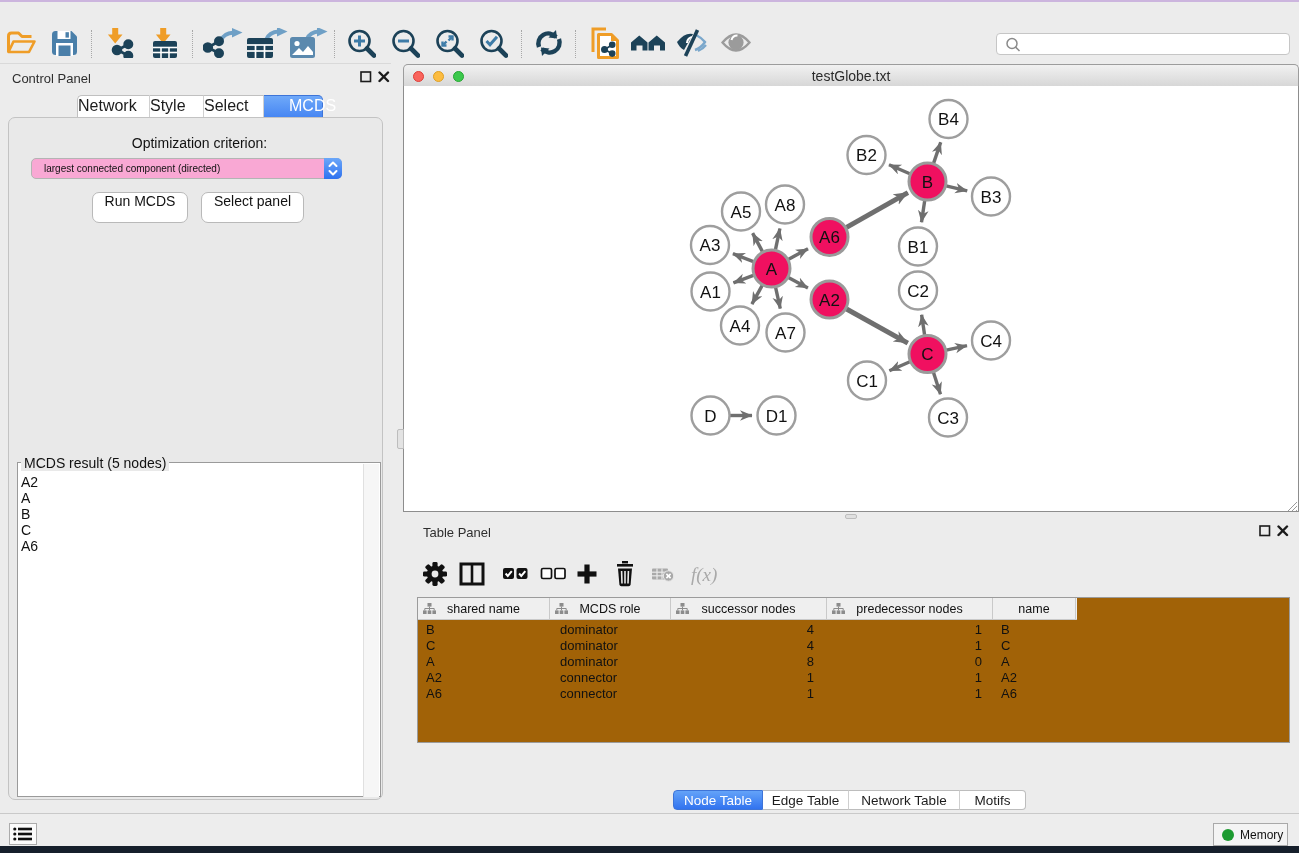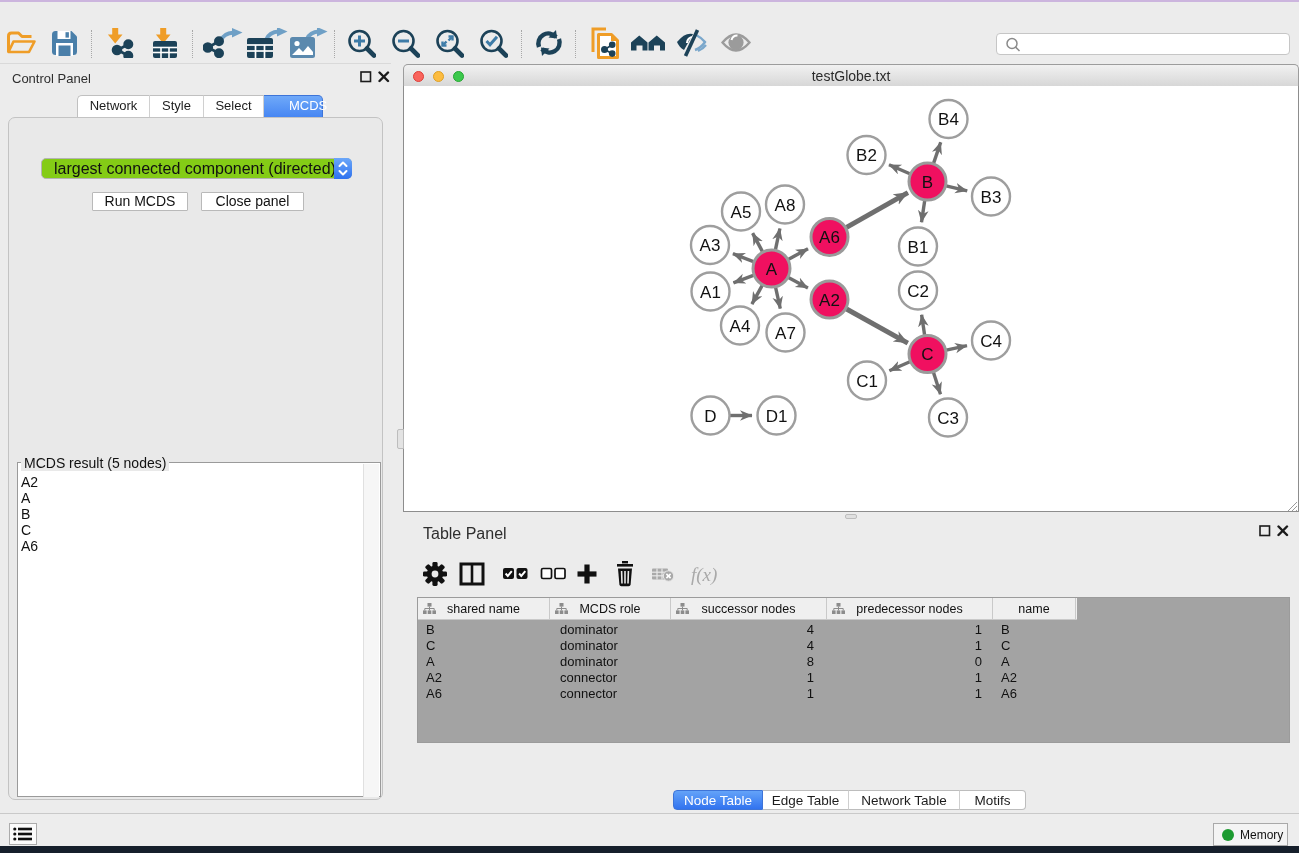--- a/index.html
+++ b/index.html
@@ -12,42 +12,42 @@
 #title{position:absolute;top:0;left:0;width:100%;text-align:center;font-size:14px;line-height:22px;color:#3b3b3b;}
 #toolbar{position:absolute;left:0;top:23px;width:1299px;height:40px;background:#ececec;}
 .sep{position:absolute;top:7px;height:28px;width:0;border-left:1px dotted #a8a8a8;}
 .ticon{position:absolute;top:29px;}
 #searchbox{position:absolute;left:996px;top:10px;width:294px;height:22px;background:#fff;border:1px solid #c6c6c6;border-radius:4px;}
 
 #cp-title{position:absolute;left:12px;top:71px;font-size:13px;color:#2e2e2e;}
 .paneltop{position:absolute;left:0;top:63px;width:391px;height:1px;background:#d9d9d9;}
 #cp-box{position:absolute;left:8px;top:117px;width:375px;height:683px;border:1px solid #c3c3c3;border-radius:7px;background:#e9e9e9;}
 .tabrow{position:absolute;display:flex;}
-.tab{height:32px;background:#fff;border-top:1px solid #c0c0c0;border-bottom:1px solid #c0c0c0;border-right:1px solid #d0d0d0;font-size:13px;color:#1c1c1c;text-align:center;line-height:20px;}
+.tab{height:32px;background:#fff;border-top:1px solid #c0c0c0;border-bottom:1px solid #c0c0c0;border-right:1px solid #d0d0d0;font-size:16px;color:#1c1c1c;text-align:left;line-height:20px;}
 .tab.first{border-left:1px solid #c0c0c0;border-radius:5px 0 0 5px;}
 .tab.last{border-right:1px solid #c0c0c0;border-radius:0 5px 5px 0;}
 .tab.sel{background:linear-gradient(#6fa9f9,#3577f0);color:#fff;border-color:#3d74d8;}
 #optlabel{position:absolute;left:8px;top:135px;width:383px;text-align:center;font-size:14px;color:#111;}
-#combo{position:absolute;left:41px;top:158px;width:311px;height:21px;background:#84cc16;border:1px solid #b4b4b4;border-radius:5px;font-size:16px;color:#111;line-height:19px;padding-left:12px;}
+#combo{position:absolute;left:31px;top:158px;width:311px;height:21px;background:#f9a8d4;border:1px solid #b4b4b4;border-radius:5px;font-size:10px;color:#111;line-height:19px;padding-left:12px;}
 #combo-btn{position:absolute;right:-1px;top:-1px;width:18px;height:21px;border-radius:0 5px 5px 0;background:linear-gradient(#6ba7f9,#2f72ef);}
-.btn{position:absolute;height:19px;background:#fff;border:1px solid #b9b9b9;border-radius:1px;font-size:14px;color:#111;text-align:center;line-height:17px;}
+.btn{position:absolute;height:31px;background:#fff;border:1px solid #b9b9b9;border-radius:7px;font-size:14px;color:#111;text-align:center;line-height:17px;}
 #mcds-box{position:absolute;left:17px;top:462px;width:364px;height:335px;background:#fff;border:1px solid #9a9a9a;}
 #mcds-label{position:absolute;left:21px;top:455px;background:#e9e9e9;padding:0 3px;font-size:14px;color:#111;}
 #mcds-list{position:absolute;left:21px;top:474px;font-size:14px;color:#111;line-height:16px;}
 #mcds-scroll{position:absolute;right:1px;top:1px;width:16px;height:333px;background:#f6f6f6;border-left:1px solid #e0e0e0;}
 
 #netwin{position:absolute;left:403px;top:64px;width:896px;height:450px;}
 #net-titlebar{position:absolute;left:0;top:0;width:896px;height:23px;background:linear-gradient(#f1f1f1,#d7d7d7);border:1px solid #9c9c9c;border-bottom:1px solid #a5a5a5;border-radius:5px 5px 0 0;}
 #net-title{position:absolute;width:100%;text-align:center;font-size:14px;line-height:22px;color:#2b2b2b;}
 .tl2{position:absolute;border-radius:50%;width:11px;height:11px;top:6px;}
 #canvas{position:absolute;left:0;top:22px;width:896px;height:426px;background:#fff;border:1px solid #8d8d8d;border-top:none;}
 
-#tp-title{position:absolute;left:423px;top:525px;font-size:16px;color:#2e2e2e;}
+#tp-title{position:absolute;left:423px;top:525px;font-size:13px;color:#2e2e2e;}
 #tp-toolbar{position:absolute;left:417px;top:556px;width:873px;height:36px;}
-#table{position:absolute;left:417px;top:597px;width:873px;height:146px;background:#a3a3a3;border:1px solid #9b9b9b;}
+#table{position:absolute;left:417px;top:597px;width:873px;height:146px;background:#a16207;border:1px solid #9b9b9b;}
 #thead{position:absolute;left:0;top:0;width:659px;height:22px;background:#efefef;border-bottom:1px solid #c9c9c9;font-size:12.5px;color:#111;}
 .th{position:absolute;top:0;height:22px;border-right:1px solid #c9c9c9;text-align:center;line-height:22px;}
 .th svg{position:absolute;left:5px;top:5px;margin:0!important;}
 .trow{position:absolute;font-size:13px;color:#111;height:16px;line-height:16px;}
 .num{position:absolute;text-align:right;}
 
 #bottomtabs{position:absolute;left:673px;top:790px;display:flex;}
 .btab{height:20px;background:#fff;border-top:1px solid #bdbdbd;border-bottom:1px solid #bdbdbd;border-right:1px solid #cfcfcf;font-size:13.5px;color:#1c1c1c;text-align:center;line-height:19px;}
 .btab.first{border-left:1px solid #bdbdbd;border-radius:4px 0 0 4px;}
 .btab.last{border-right:1px solid #bdbdbd;border-radius:0 4px 4px 0;}
@@ -221,30 +221,31 @@
           <line x1="28" y1="1.5" x2="19.5" y2="10"></line>
         </g>
       </svg>
   <div class="tabrow" style="left:77px;top:95px;">
     <div class="tab first" style="width:73px;">Network</div>
     <div class="tab" style="width:54px;">Style</div>
     <div class="tab" style="width:60px;">Select</div>
     <div class="tab last sel" style="width:59px;padding-left:25px;">MCDS</div>
   </div>
   <div id="cp-box"></div>
+  <div id="optlabel">Optimization criterion:</div>
   <div id="combo">largest connected component (directed)
     <div id="combo-btn">
           <svg width="18" height="21" viewBox="0 0 18 21" style="position:absolute;left:0;top:0">
             <path d="M5.5,8 L9,4.5 L12.5,8" fill="none" stroke="#fff" stroke-width="2" stroke-linecap="round" stroke-linejoin="round"></path>
             <path d="M5.5,13 L9,16.5 L12.5,13" fill="none" stroke="#fff" stroke-width="2" stroke-linecap="round" stroke-linejoin="round"></path>
           </svg>
         </div>
   </div>
   <div class="btn" style="left:92px;top:192px;width:96px;">Run MCDS</div>
-  <div class="btn" style="left:201px;top:192px;width:103px;">Close panel</div>
+  <div class="btn" style="left:201px;top:192px;width:103px;">Select panel</div>
   <div id="mcds-box">
         <div id="mcds-scroll"></div>
       </div>
   <div id="mcds-label">MCDS result (5 nodes)</div>
   <div id="mcds-list">A2<br>A<br>B<br>C<br>A6</div>
 
   <div id="netwin">
     <div id="net-titlebar">
       <div class="tl2" style="left:9px;background:#f9645c;border:0.5px solid #de3d38;"></div>
       <div class="tl2" style="left:29px;background:#fcbc40;border:0.5px solid #dfa023;"></div>

